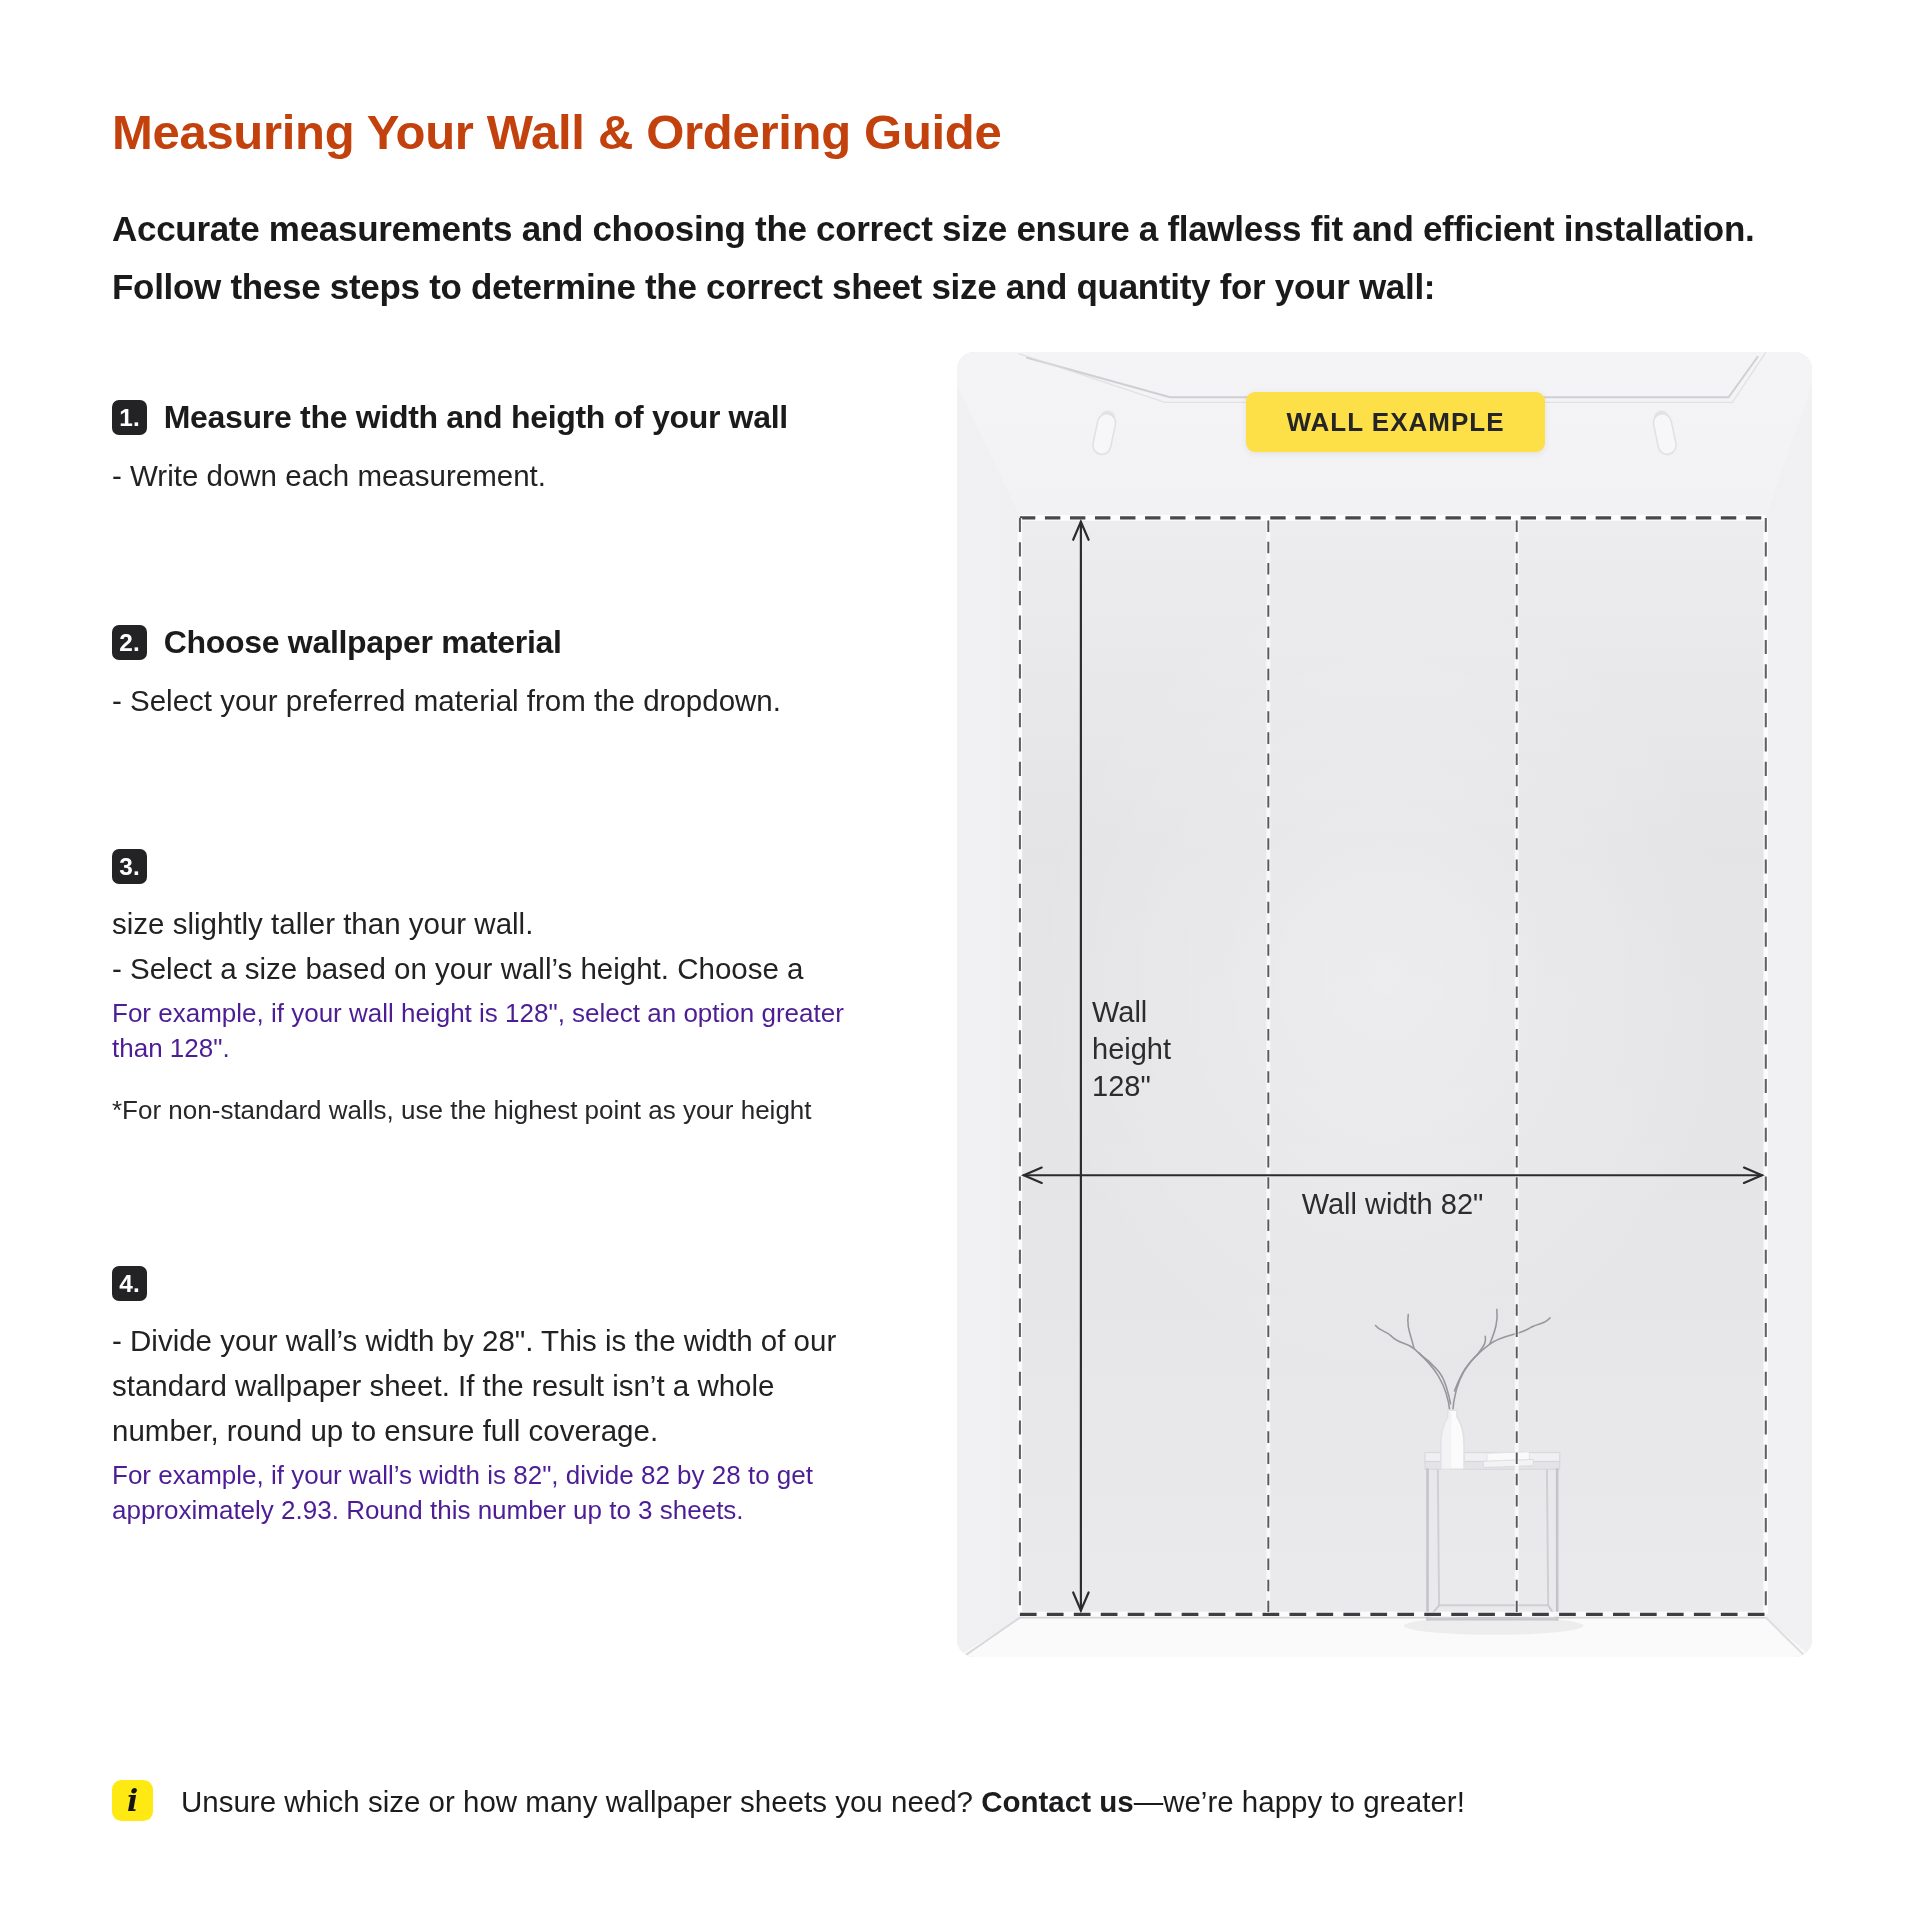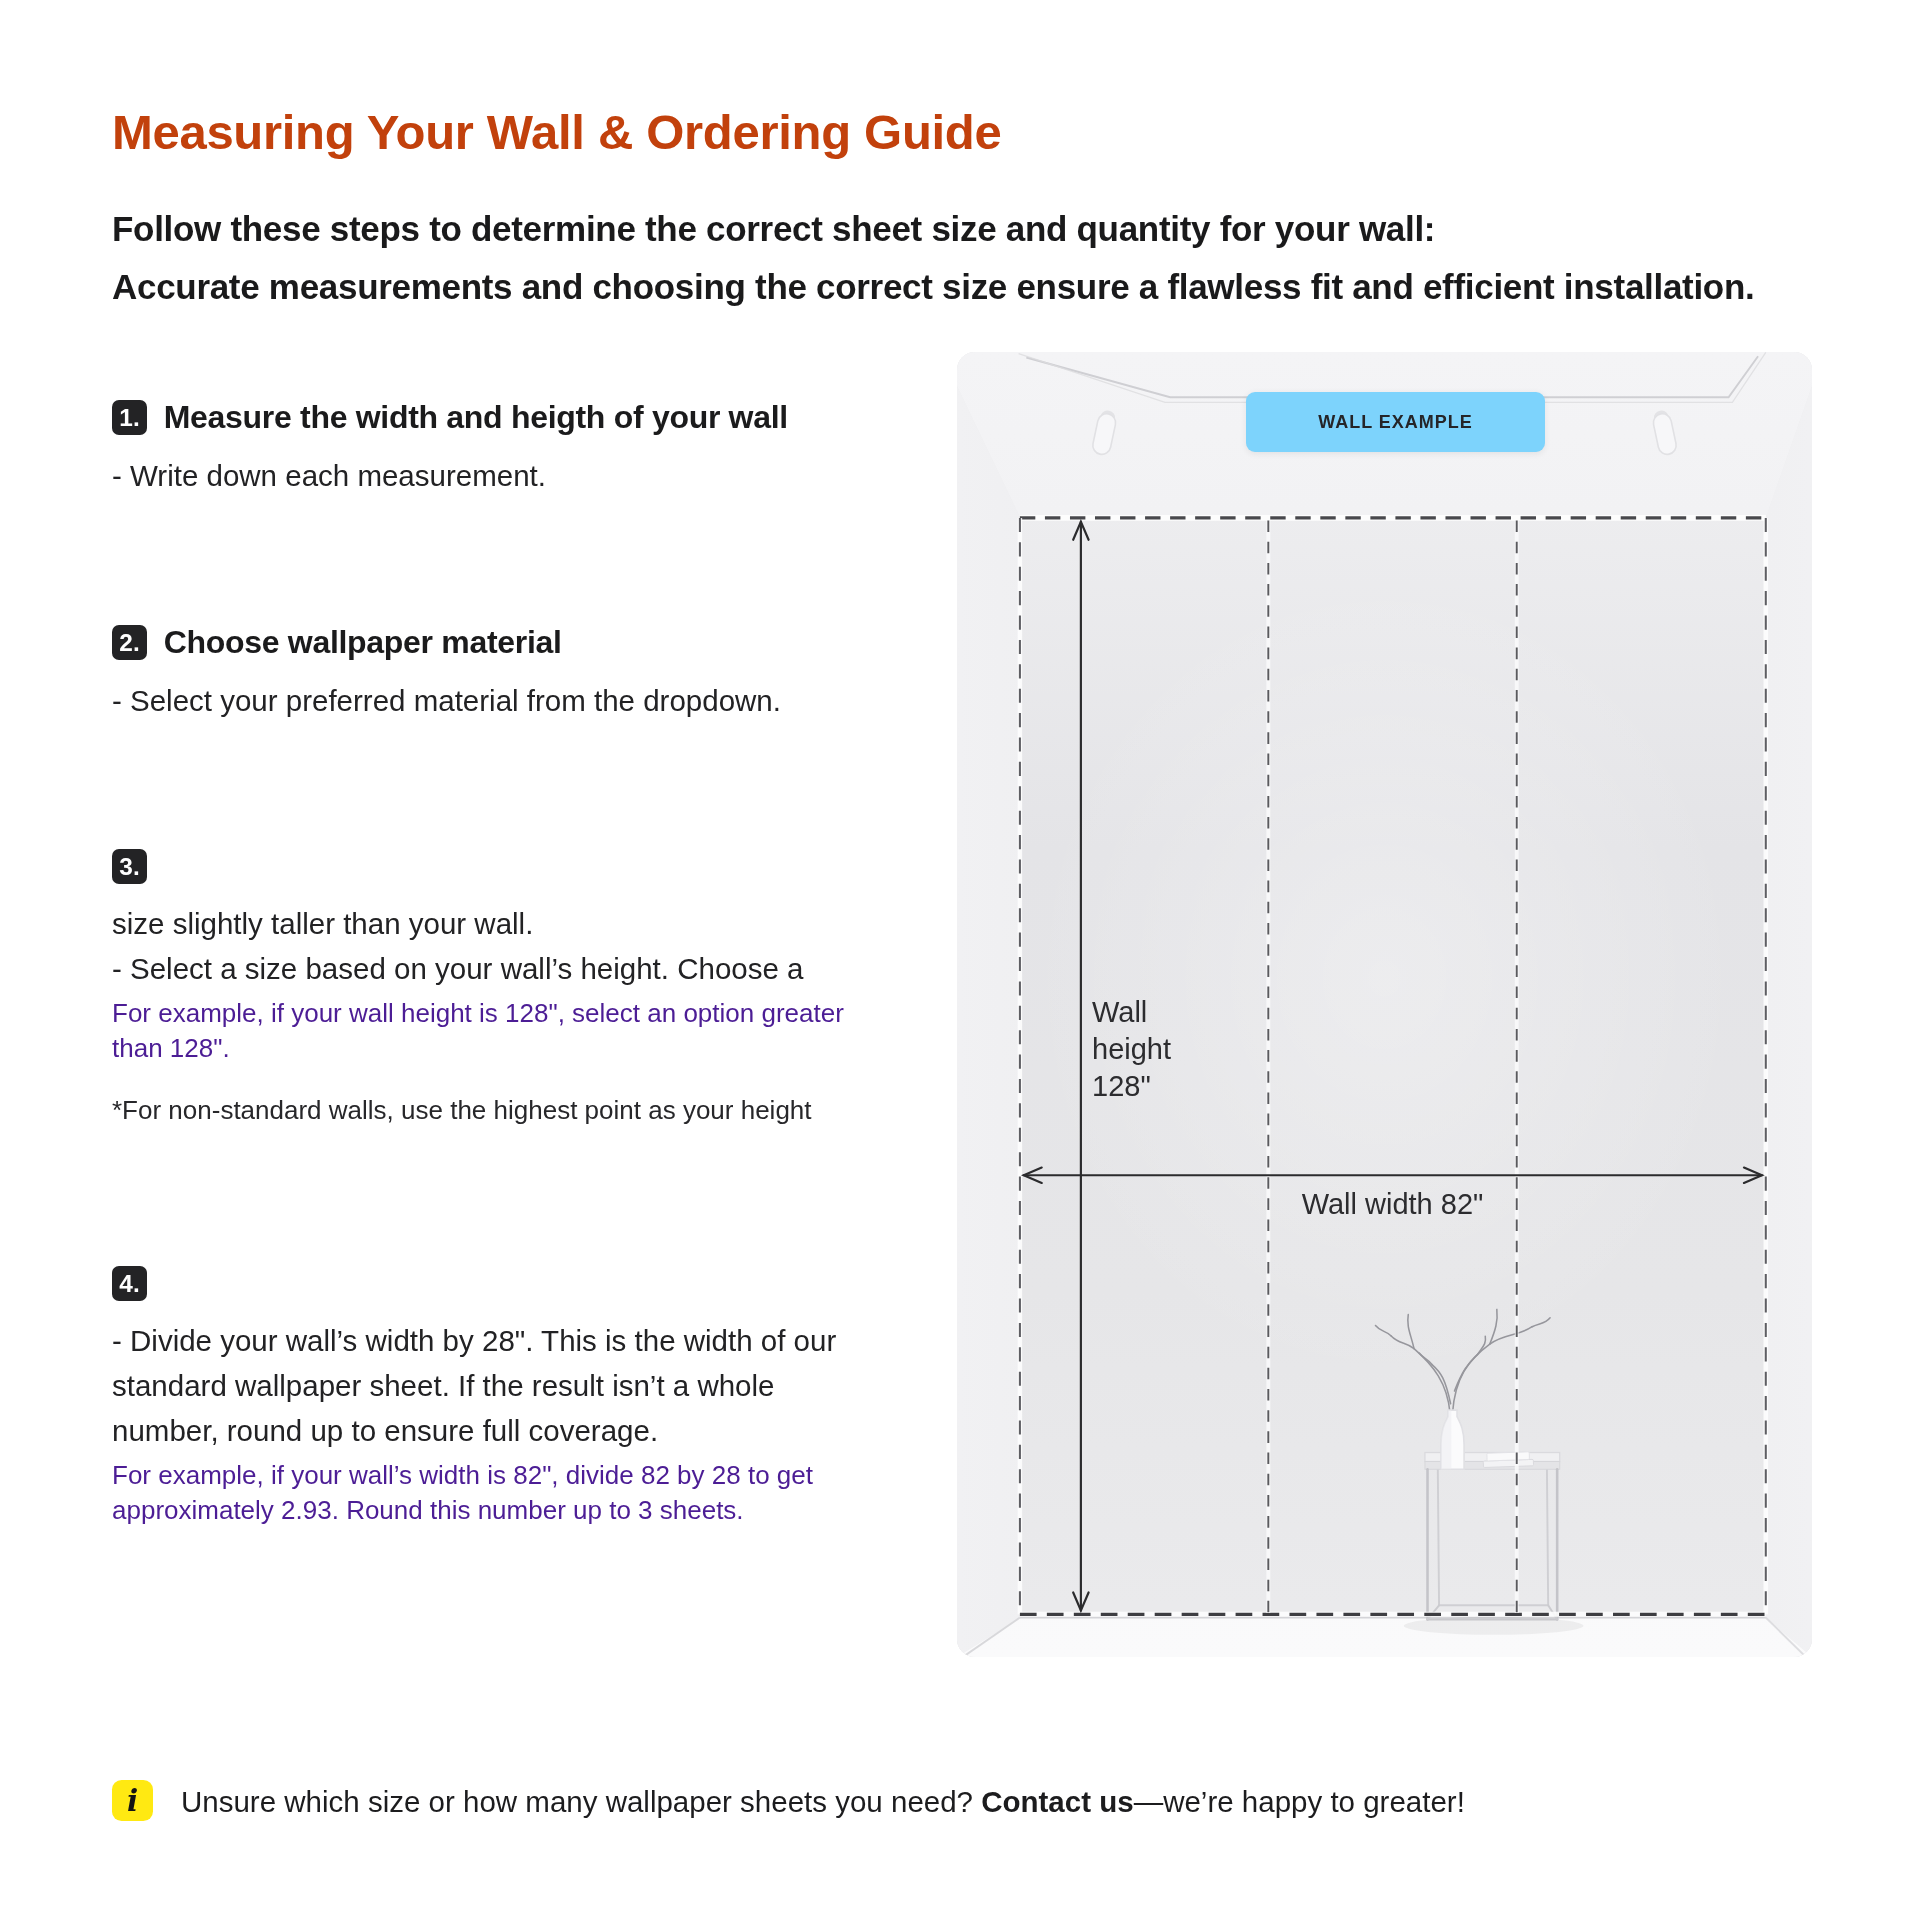--- a/index.html
+++ b/index.html
@@ -66,43 +66,43 @@
   .ph-wall-right{
     clip-path:polygon(100% 2.6%,94.6% 12.7%,94.6% 97%,100% 100%);
     background:linear-gradient(to left,#f1f1f3 0%,#e6e6e9 55%,#dcdcdf 100%);
   }
   .ph-floor{
     clip-path:polygon(0 100%,7.4% 97%,94.6% 97%,100% 100%);
     background:linear-gradient(180deg,#f0f0f2 0%,#fafafb 100%);
   }
   .ph-svg{position:absolute;inset:0;width:100%;height:100%;pointer-events:none;}
   .we-label{
-    position:absolute;left:289px;top:40px;width:299px;height:60px;background:#7dd3fc;
+    position:absolute;left:289px;top:40px;width:299px;height:60px;background:#fde047;
     border-radius:9px;display:flex;align-items:center;justify-content:center;
-    font-size:18px;font-weight:700;letter-spacing:1px;color:#252528;
+    font-size:26px;font-weight:700;letter-spacing:1px;color:#252528;
     box-shadow:0 1.9px 6.4px rgba(0,0,0,0.07);
   }
   .height-label{
     position:absolute;left:135px;top:642px;font-size:29px;line-height:37px;color:#2c2c2f;
   }
   .width-label{
     position:absolute;left:320px;top:836px;width:231px;text-align:center;
     font-size:29px;color:#2c2c2f;white-space:nowrap;
   }
 </style>
 </head>
 <body>
 
 <div class="canvas">
 
   <div class="page-title">Measuring Your Wall &amp; Ordering Guide</div>
 
   <div class="intro">
+    <div>Accurate measurements and choosing the correct size ensure a flawless fit and efficient installation.</div>
     <div>Follow these steps to determine the correct sheet size and quantity for your wall:</div>
-    <div>Accurate measurements and choosing the correct size ensure a flawless fit and efficient installation.</div>
   </div>
 
   <div class="step s1">
     <div class="step-head">
       <div class="step-badge">1.</div>
       <div class="step-title">Measure the width and heigth of your wall</div>
     </div>
     <div class="step-body">
       <div>- Write down each measurement.</div>
     </div>

